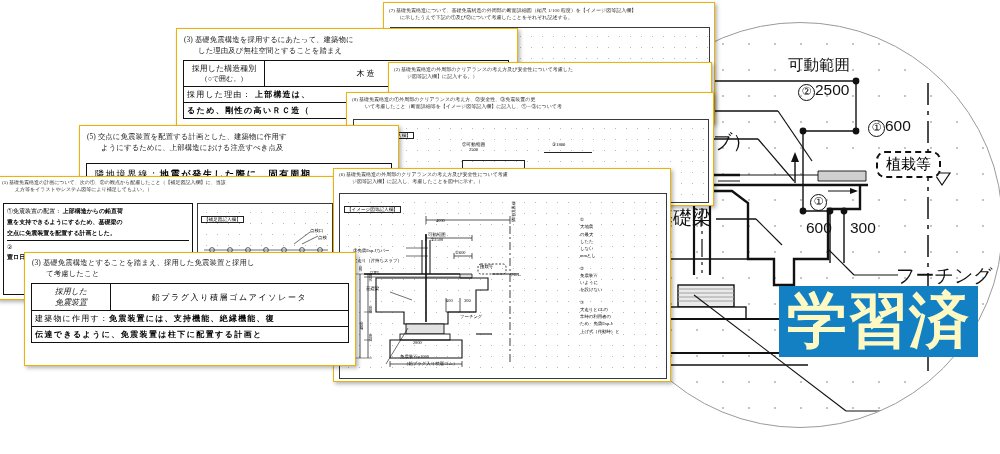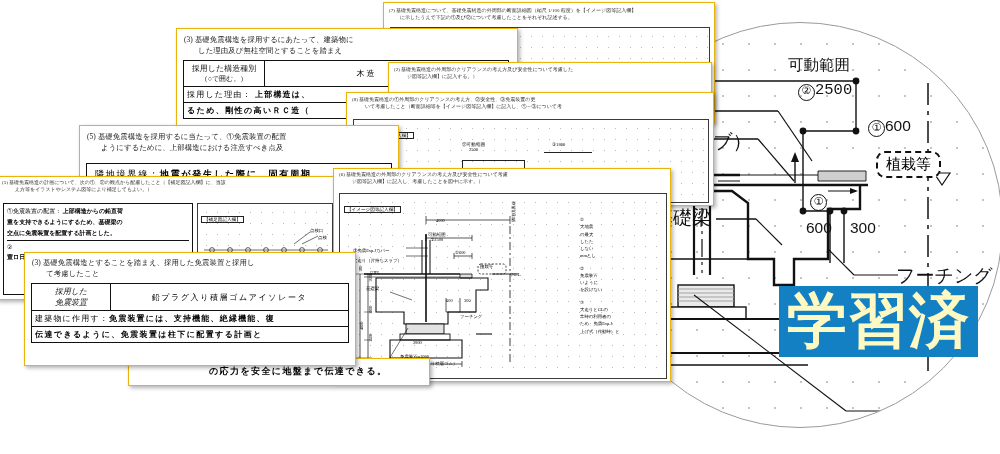--- a/index.html
+++ b/index.html
@@ -128,21 +128,21 @@
       <div style="position:absolute;left:108px;top:40px;width:62px;height:1px;background:#222;"></div>
       <div style="position:absolute;left:170px;top:40px;width:1px;height:40px;background:#222;"></div>
       <div style="position:absolute;left:198px;top:22px;font-size:4.6px;">③1800</div>
       <div style="position:absolute;left:190px;top:32px;width:48px;height:1px;background:#222;"></div>
     </div>
   </div>
 
   <div class="sheet" style="left:79px;top:125px;width:318px;height:66px;z-index:6;">
     <div class="q" style="padding:6px 5px 0 7px;">
       <span>(5)</span>
-      <span>基礎免震構造を採用するに当たって、①免震装置の配置</span>
+      <span>交点に免震装置を配置する計画とした、建築物に作用す</span>
       <div style="padding-left:14px;">ようにするために、上部構造における注意すべき点及</div>
     </div>
     <div style="position:absolute;left:6px;top:37px;width:306px;height:24px;border:1.4px solid #111;
                 font-size:9.2px;padding:4px 0 0 8px;box-sizing:border-box;letter-spacing:1.6px;">
       <span>隣地境界線：</span><span class="hand">地震が発生した際に、固有周期</span>
     </div>
   </div>
 
   <div class="sheet" style="left:-4px;top:176px;width:340px;height:122px;z-index:7;">
     <div class="qsmall" style="padding:3px 4px 0 5px;">
@@ -340,23 +340,20 @@
           <span>建築物に作用す：</span><span class="hand">免震装置には、支持機能、絶縁機能、復</span>
         </td>
       </tr>
       <tr>
         <td colspan="2" class="hand" style="letter-spacing:1.4px;">伝達できるように、免震装置は柱下に配置する計画と</td>
       </tr>
     </tbody>
       </table>
   </div>
 
-  <div class="sheet" style="left:128px;top:358px;width:300px;height:26px;z-index:8;">
-    <div class="hand" style="font-size:9px;padding:6px 0 0 80px;letter-spacing:1.4px;">の応力を安全に地盤まで伝達できる。</div>
-  </div>
 
   <div id="mag">
     <div class="dots"></div>
 
     <svg width="404" height="404" viewBox="0 0 404 404">
       <g stroke="#111" fill="none">
 
         <line x1="104" y1="30" x2="104" y2="250" stroke-dasharray="18,5,3,5" stroke-width="1.2"></line>
         <line x1="96" y1="46" x2="96" y2="160" stroke-width="2.6"></line>
         <line x1="112" y1="46" x2="112" y2="160" stroke-width="2.6"></line>
@@ -429,21 +426,21 @@
         <line x1="158" y1="196" x2="184" y2="222" stroke-width="1.1"></line>
 
         <line x1="230" y1="226" x2="256" y2="252" stroke-width="1.1"></line>
         <line x1="256" y1="252" x2="300" y2="252" stroke-width="1.1"></line>
 
         <path d="M336 150 L352 150 L344 162 Z" stroke-width="1.2"></path>
       </g>
     </svg>
 
     <div class="mlab jp" style="left:190px;top:32px;">可動範囲</div>
-    <div class="mlab" style="left:200px;top:58px;font-family:Liberation Mono, monospace;">
+    <div class="mlab" style="left:200px;top:58px;">
       <span class="circnum">②</span><span>2500</span>
     </div>
     <div class="mlab jp" style="left:8px;top:78px;font-size:19px;">J カバー</div>
     <div class="mlab jp" style="left:0px;top:106px;font-size:19px;">（片持ちスラブ）</div>
     <div class="mlab" style="left:68px;top:136px;font-size:19px;">▽IFL</div>
     <div class="mlab jp" style="left:56px;top:182px;font-size:19px;">基礎梁</div>
     <div class="mlab" style="left:270px;top:94px;">
       <span class="circnum">①</span><span>600</span>
     </div>
     <div class="plant" style="left:278px;top:128px;">植栽等</div>

